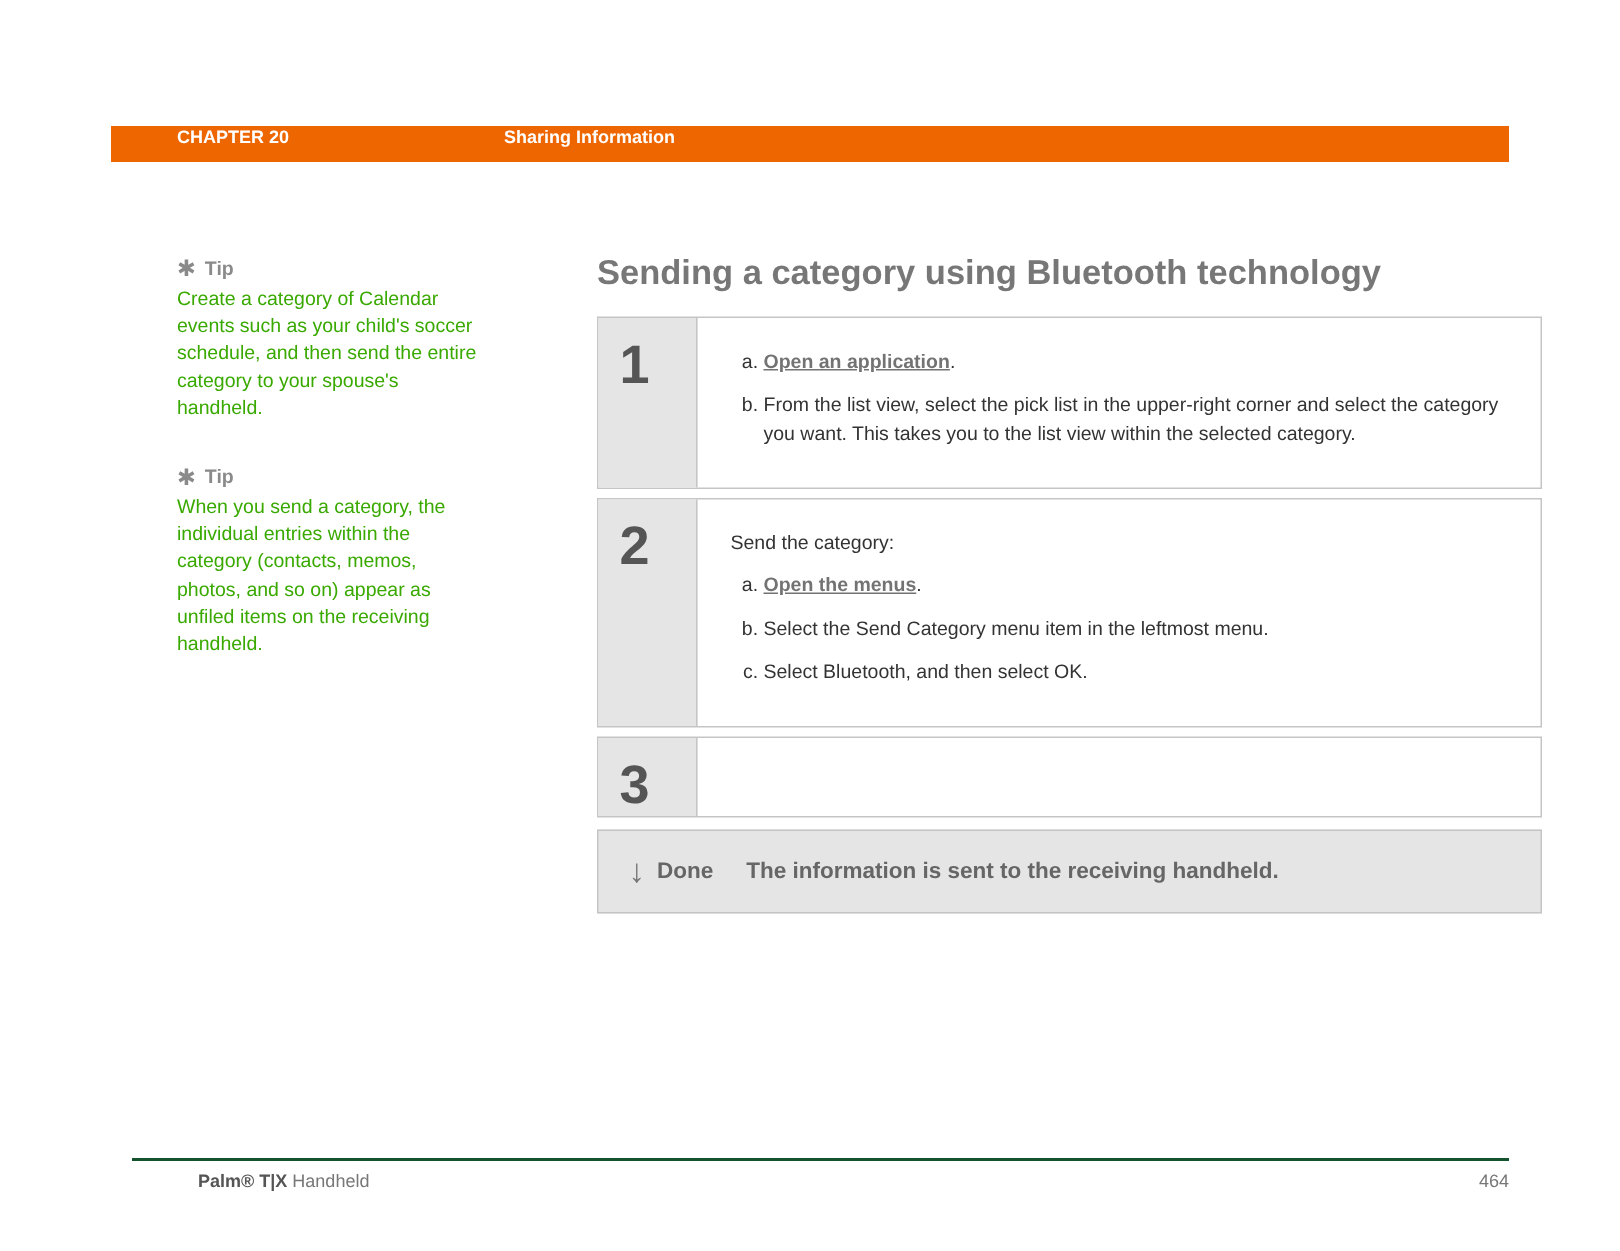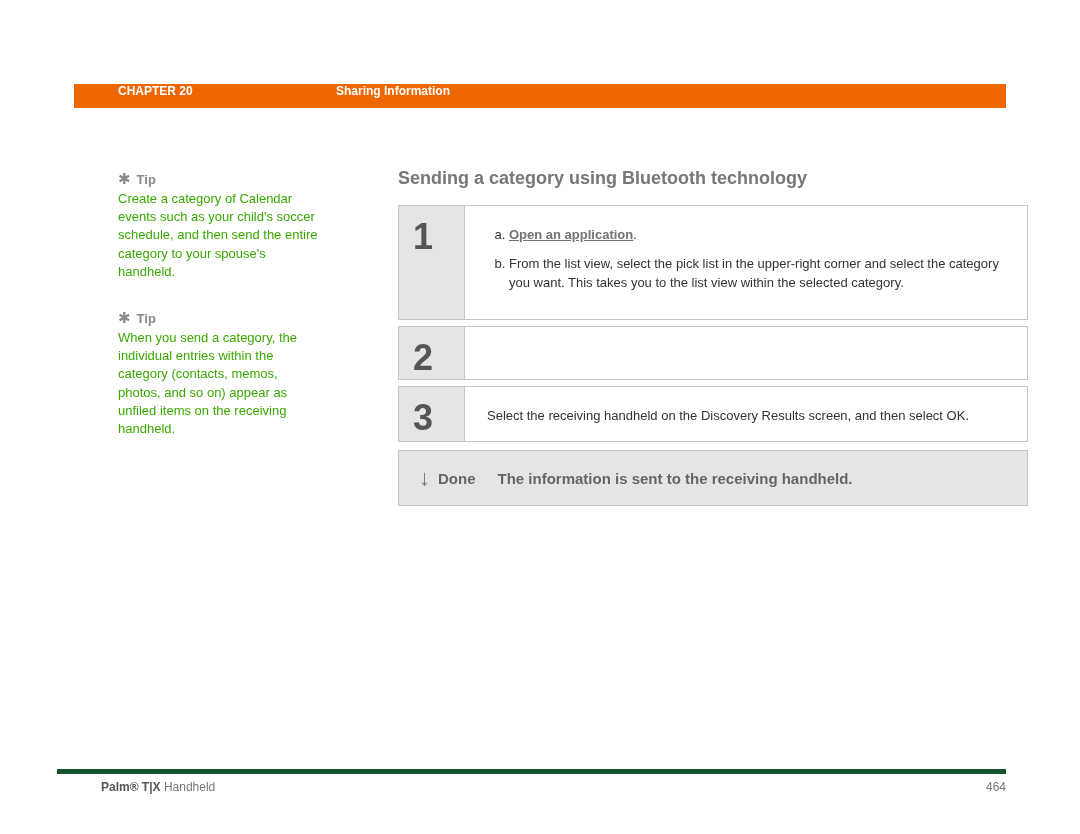--- a/index.html
+++ b/index.html
@@ -60,21 +60,21 @@
   }
   .main {
     position: absolute;
     left: 398px;
     top: 168px;
     width: 630px;
   }
   .main-title {
     color: #777;
     font-weight: bold;
-    font-size: 18px;
+    font-size: 23px;
     margin-bottom: 16px;
   }
   .step-box {
     border: 1px solid #c5c5c5;
     display: flex;
     margin-bottom: 6px;
     background: #fff;
   }
   .step-num {
     width: 66px;
@@ -116,23 +116,23 @@
     color: #777;
   }
   .done-label {
     font-weight: bold;
     margin-right: 22px;
   }
   .done-text { font-weight: bold; }
   .footer {
     position: absolute;
     bottom: 40px;
-    left: 57px;
+    left: 88px;
     right: 74px;
-    border-top: 5px solid #14532d;
+    border-top: 2px solid #14532d;
     padding-top: 6px;
     display: flex;
     justify-content: space-between;
     font-size: 12px;
     color: #777;
   }
   .footer-left { margin-left: 44px; }
   .footer-left strong { color: #555; }
 </style>
 </head>
@@ -162,27 +162,32 @@
     <div class="step-content">
       <ol class="sub-ol">
         <li><span class="link">Open an application</span><span>.</span></li>
         <li>From the list view, select the pick list in the upper-right corner and select the category you want. This takes you to the list view within the selected category.</li>
       </ol>
     </div>
   </div>
 
   <div class="step-box">
     <div class="step-num">2</div>
+    <div class="step-content">
+      <p>Send the category:</p>
+      <ol class="sub-ol">
+        <li><span class="link">Open the menus</span><span>.</span></li>
+        <li>Select the Send Category menu item in the leftmost menu.</li>
+        <li>Select Bluetooth, and then select OK.</li>
+      </ol>
+    </div>
   </div>
 
   <div class="step-box">
     <div class="step-num">3</div>
-    <div class="step-content">
-      <p style="margin-bottom:0">Select the receiving handheld on the Discovery Results screen, and then select OK.</p>
-    </div>
   </div>
 
   <div class="done-box">
     <span class="done-arrow">↓</span>
     <span class="done-label">Done</span>
     <span class="done-text">The information is sent to the receiving handheld.</span>
   </div>
 </div>
 
 <div class="footer">

